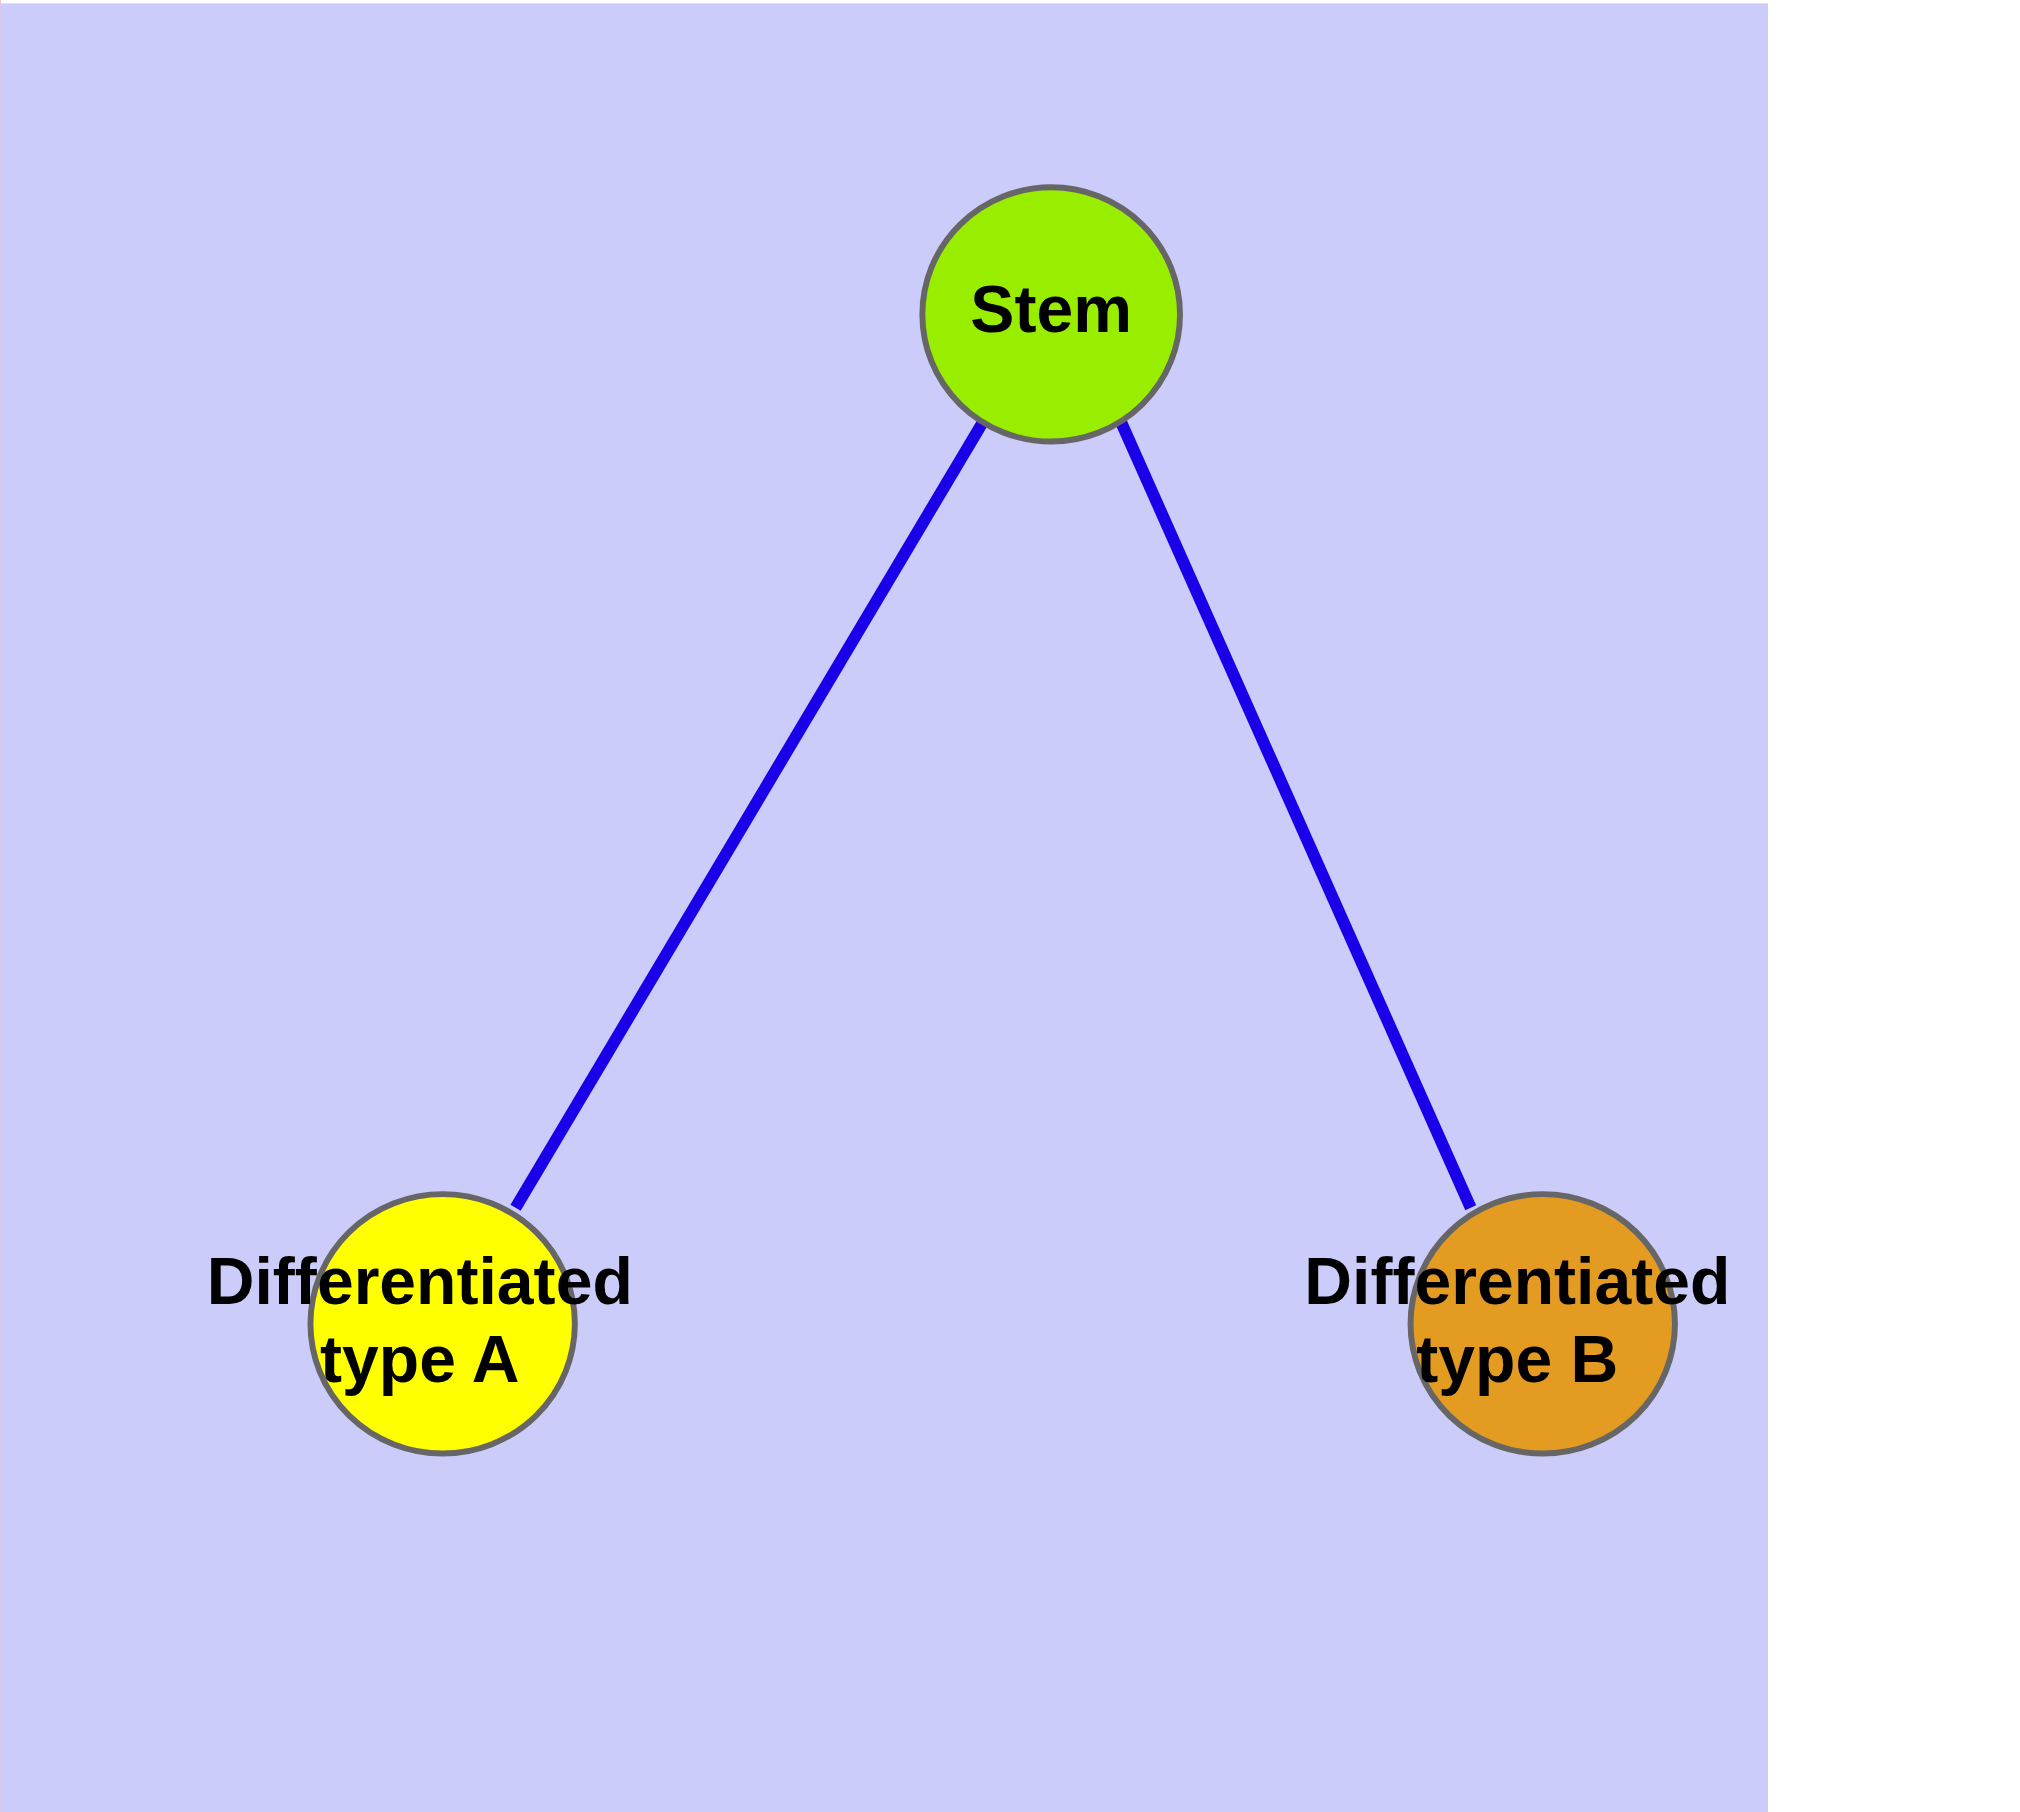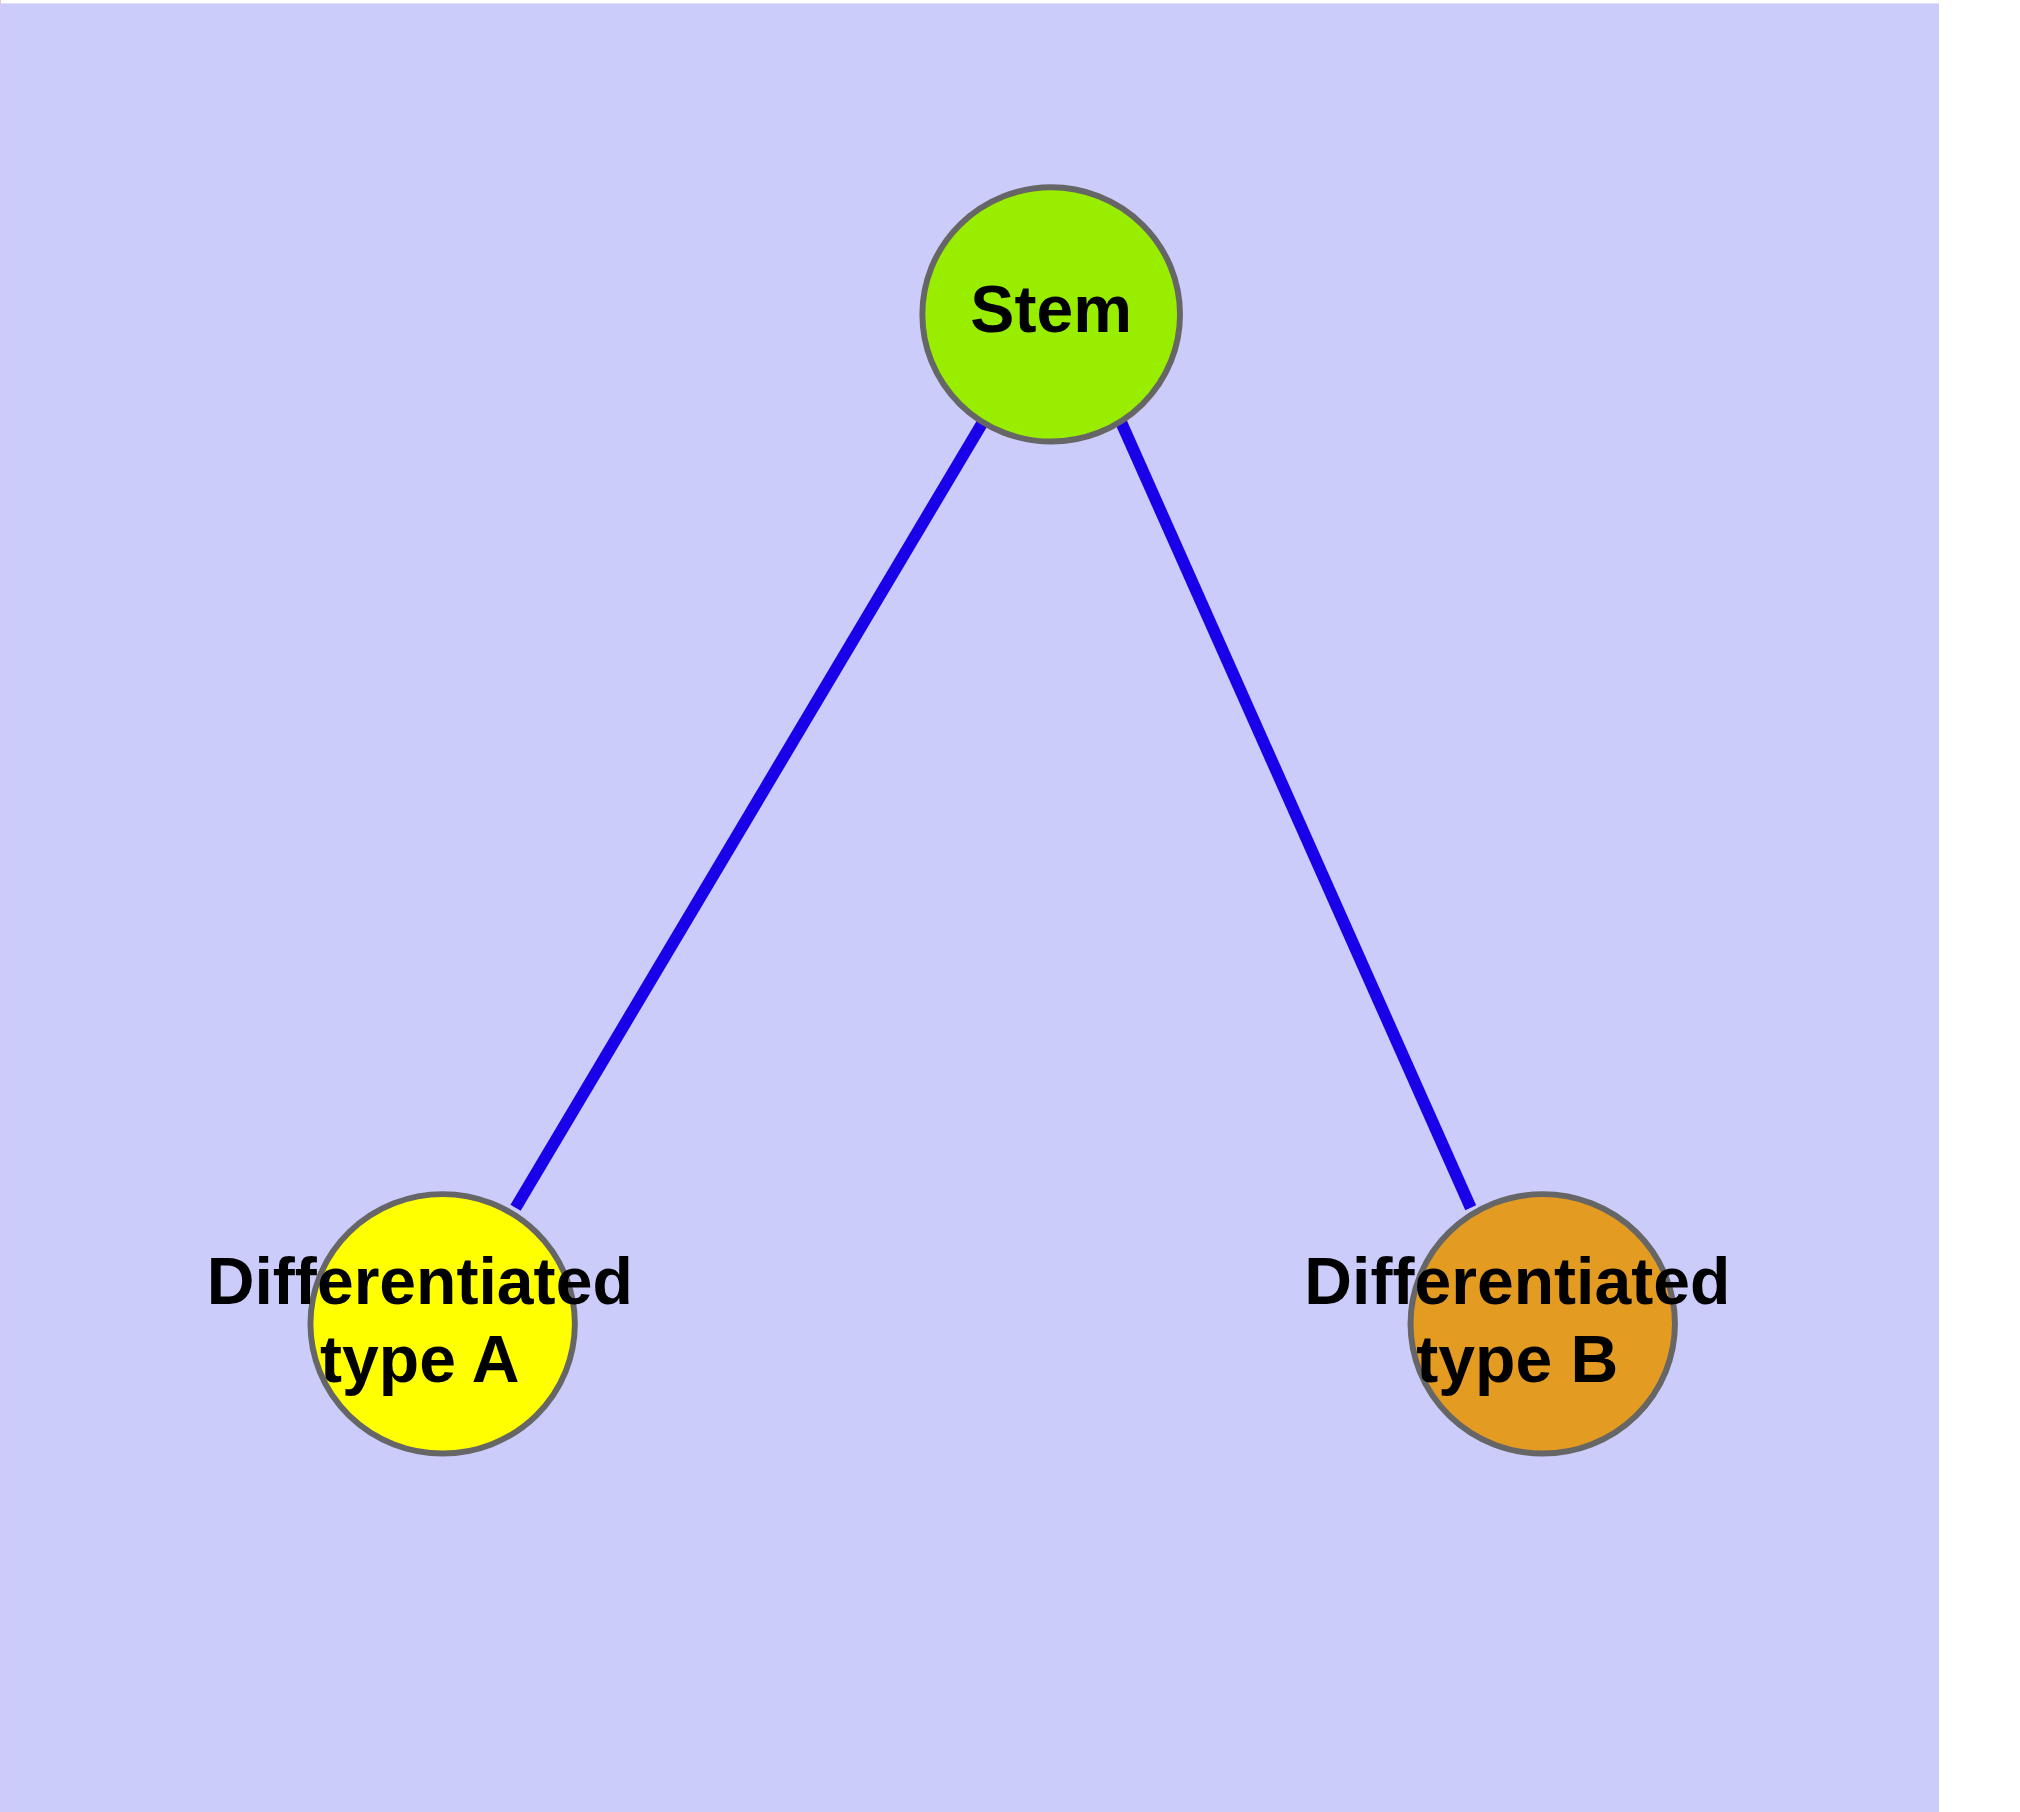--- a/index.html
+++ b/index.html
@@ -2,25 +2,26 @@
 <html style="font-size:13.6px"><head>
 <meta charset="utf-8">
 <style>
   html, body {
     margin: 0;
     padding: 0;
     background: #ffffff;
   }
   #canvas {
     position: relative;
-    width: 1939px;
+    width: 1748px;
     height: 1812px;
     background: #be185d;
     overflow: hidden;
     font-family: "Liberation Sans", sans-serif;
+    padding-left: 20px;
   }
   #graph-svg {
     position: absolute;
     top: 0;
     left: 0;
     width: 2021px;
     height: 1812px;
     display: block;
   }
   .node-label {

